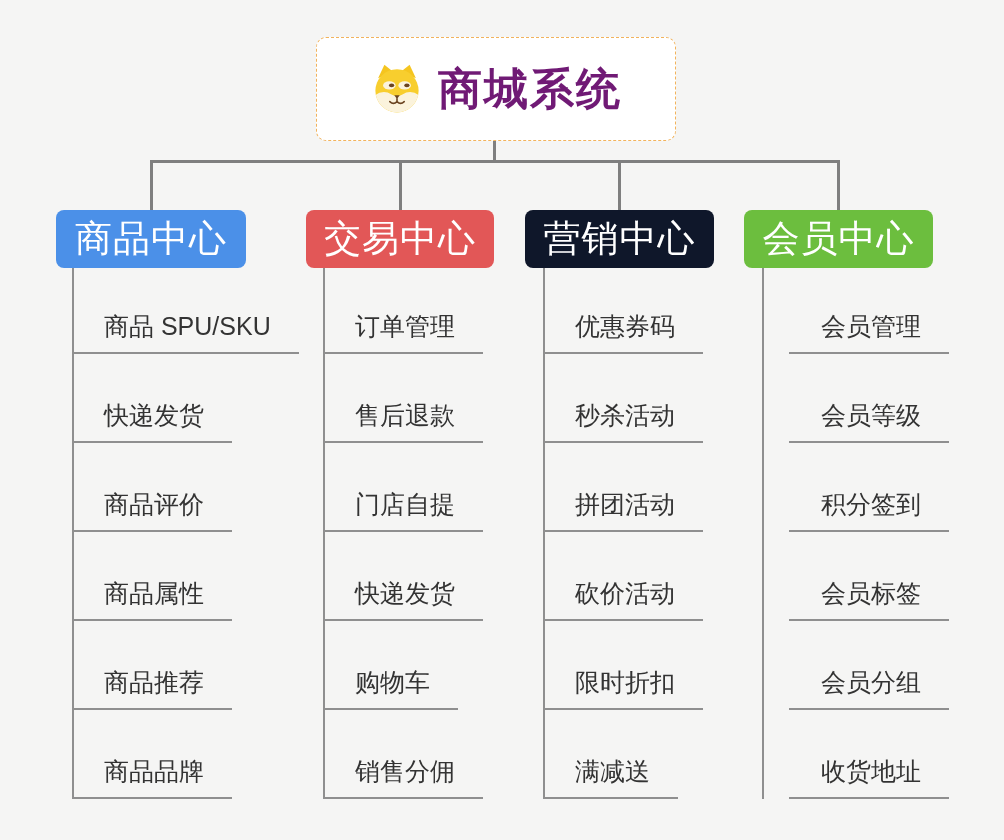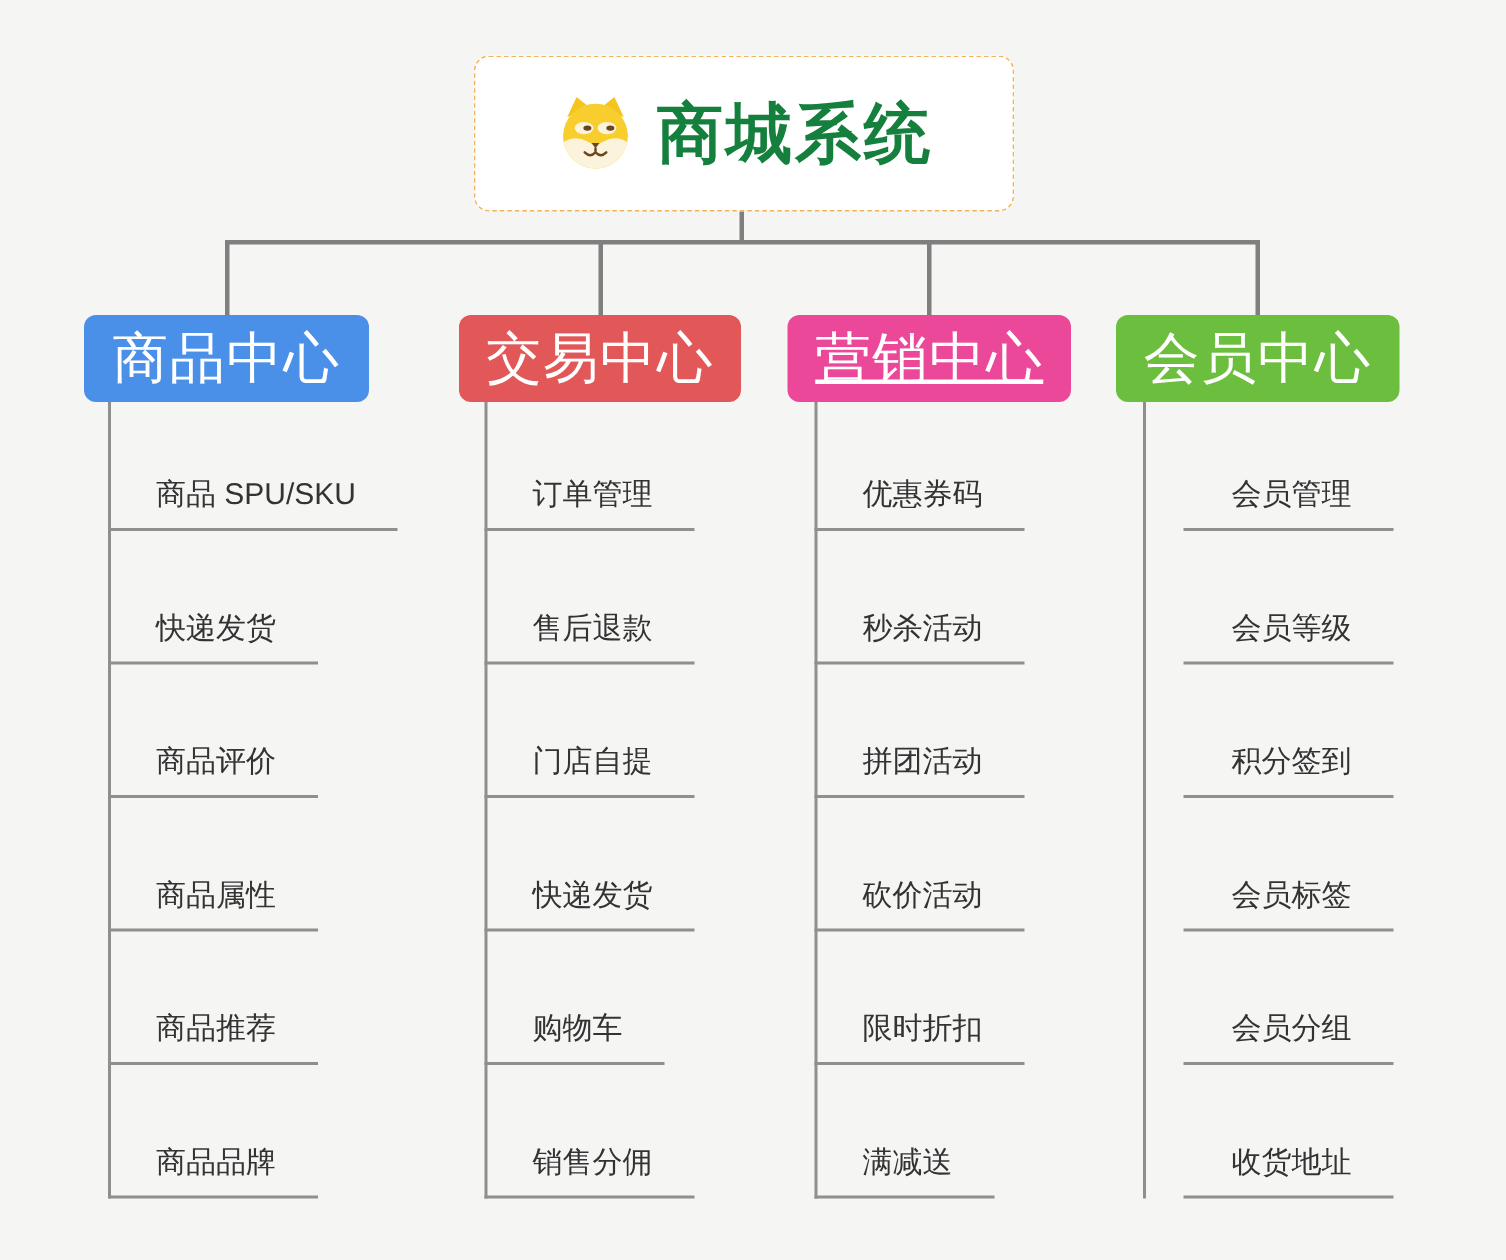--- a/index.html
+++ b/index.html
@@ -10,41 +10,41 @@
   }
   .line{position:absolute;background:#7f7f7f;}
   
   #root-node{
     position:absolute;left:316px;top:37px;width:360px;height:104px;
     box-sizing:border-box;background:#ffffff;
     border:1px dashed #f2b35c;border-radius:10px;
     display:flex;align-items:center;justify-content:center;gap:14px;
     cursor:default;
   }
-  #root-title{color:#15803d;font-size:44px;font-weight:bold;letter-spacing:2px;}
+  #root-title{color:#701a75;font-size:44px;font-weight:bold;letter-spacing:2px;}
   
   .branch{
     position:absolute;top:210px;height:58px;border-radius:8px;
     display:flex;align-items:center;justify-content:center;
     color:#ffffff;font-size:37px;letter-spacing:1px;
   }
   .b0{left:56px;width:190px;}
   .b1{left:306px;width:188px;}
   .b2{left:525px;width:189px;}
   .b3{left:744px;width:189px;}
   
   .trunk{position:absolute;top:268px;width:2px;height:531px;background:#8f8f8f;}
   .col{position:absolute;top:268px;}
   .leaf{height:89px;display:flex;align-items:flex-end;}
   .leaf:first-child{height:86px;}
   .leaf > span{
     display:inline-block;white-space:nowrap;
     border-bottom:2px solid #8f8f8f;
     padding:0 28px 9px 32px;
-    font-size:20px;color:#333333;
+    font-size:25px;color:#333333;
   }
 </style>
 </head>
 <body>
 
 <div class="line" style="left:493px;top:141px;width:3px;height:20px;"></div>
 <div class="line" style="left:150px;top:160px;width:690px;height:3px;"></div>
 <div class="line" style="left:150px;top:160px;width:3px;height:50px;"></div>
 <div class="line" style="left:399px;top:160px;width:3px;height:50px;"></div>
 <div class="line" style="left:618px;top:160px;width:3px;height:50px;"></div>
@@ -75,21 +75,21 @@
   </svg>
   <span id="root-title">商城系统</span>
 </div>
 
 <div class="branch b0" style="background-color: rgb(75, 144, 232);">
     <span>商品中心</span>
   </div>
 <div class="branch b1" style="background-color: rgb(226, 87, 87);">
     <span>交易中心</span>
   </div>
-<div class="branch b2" style="background-color: #ec4899; text-decoration: underline;">
+<div class="branch b2" style="background-color: #0f172a;">
     <span>营销中心</span>
   </div>
 <div class="branch b3" style="background-color: rgb(108, 190, 62);">
     <span>会员中心</span>
   </div>
 
 <div class="trunk" style="left:72px;"></div>
 <div class="trunk" style="left:323px;"></div>
 <div class="trunk" style="left:543px;"></div>
 <div class="trunk" style="left:762px;"></div>

